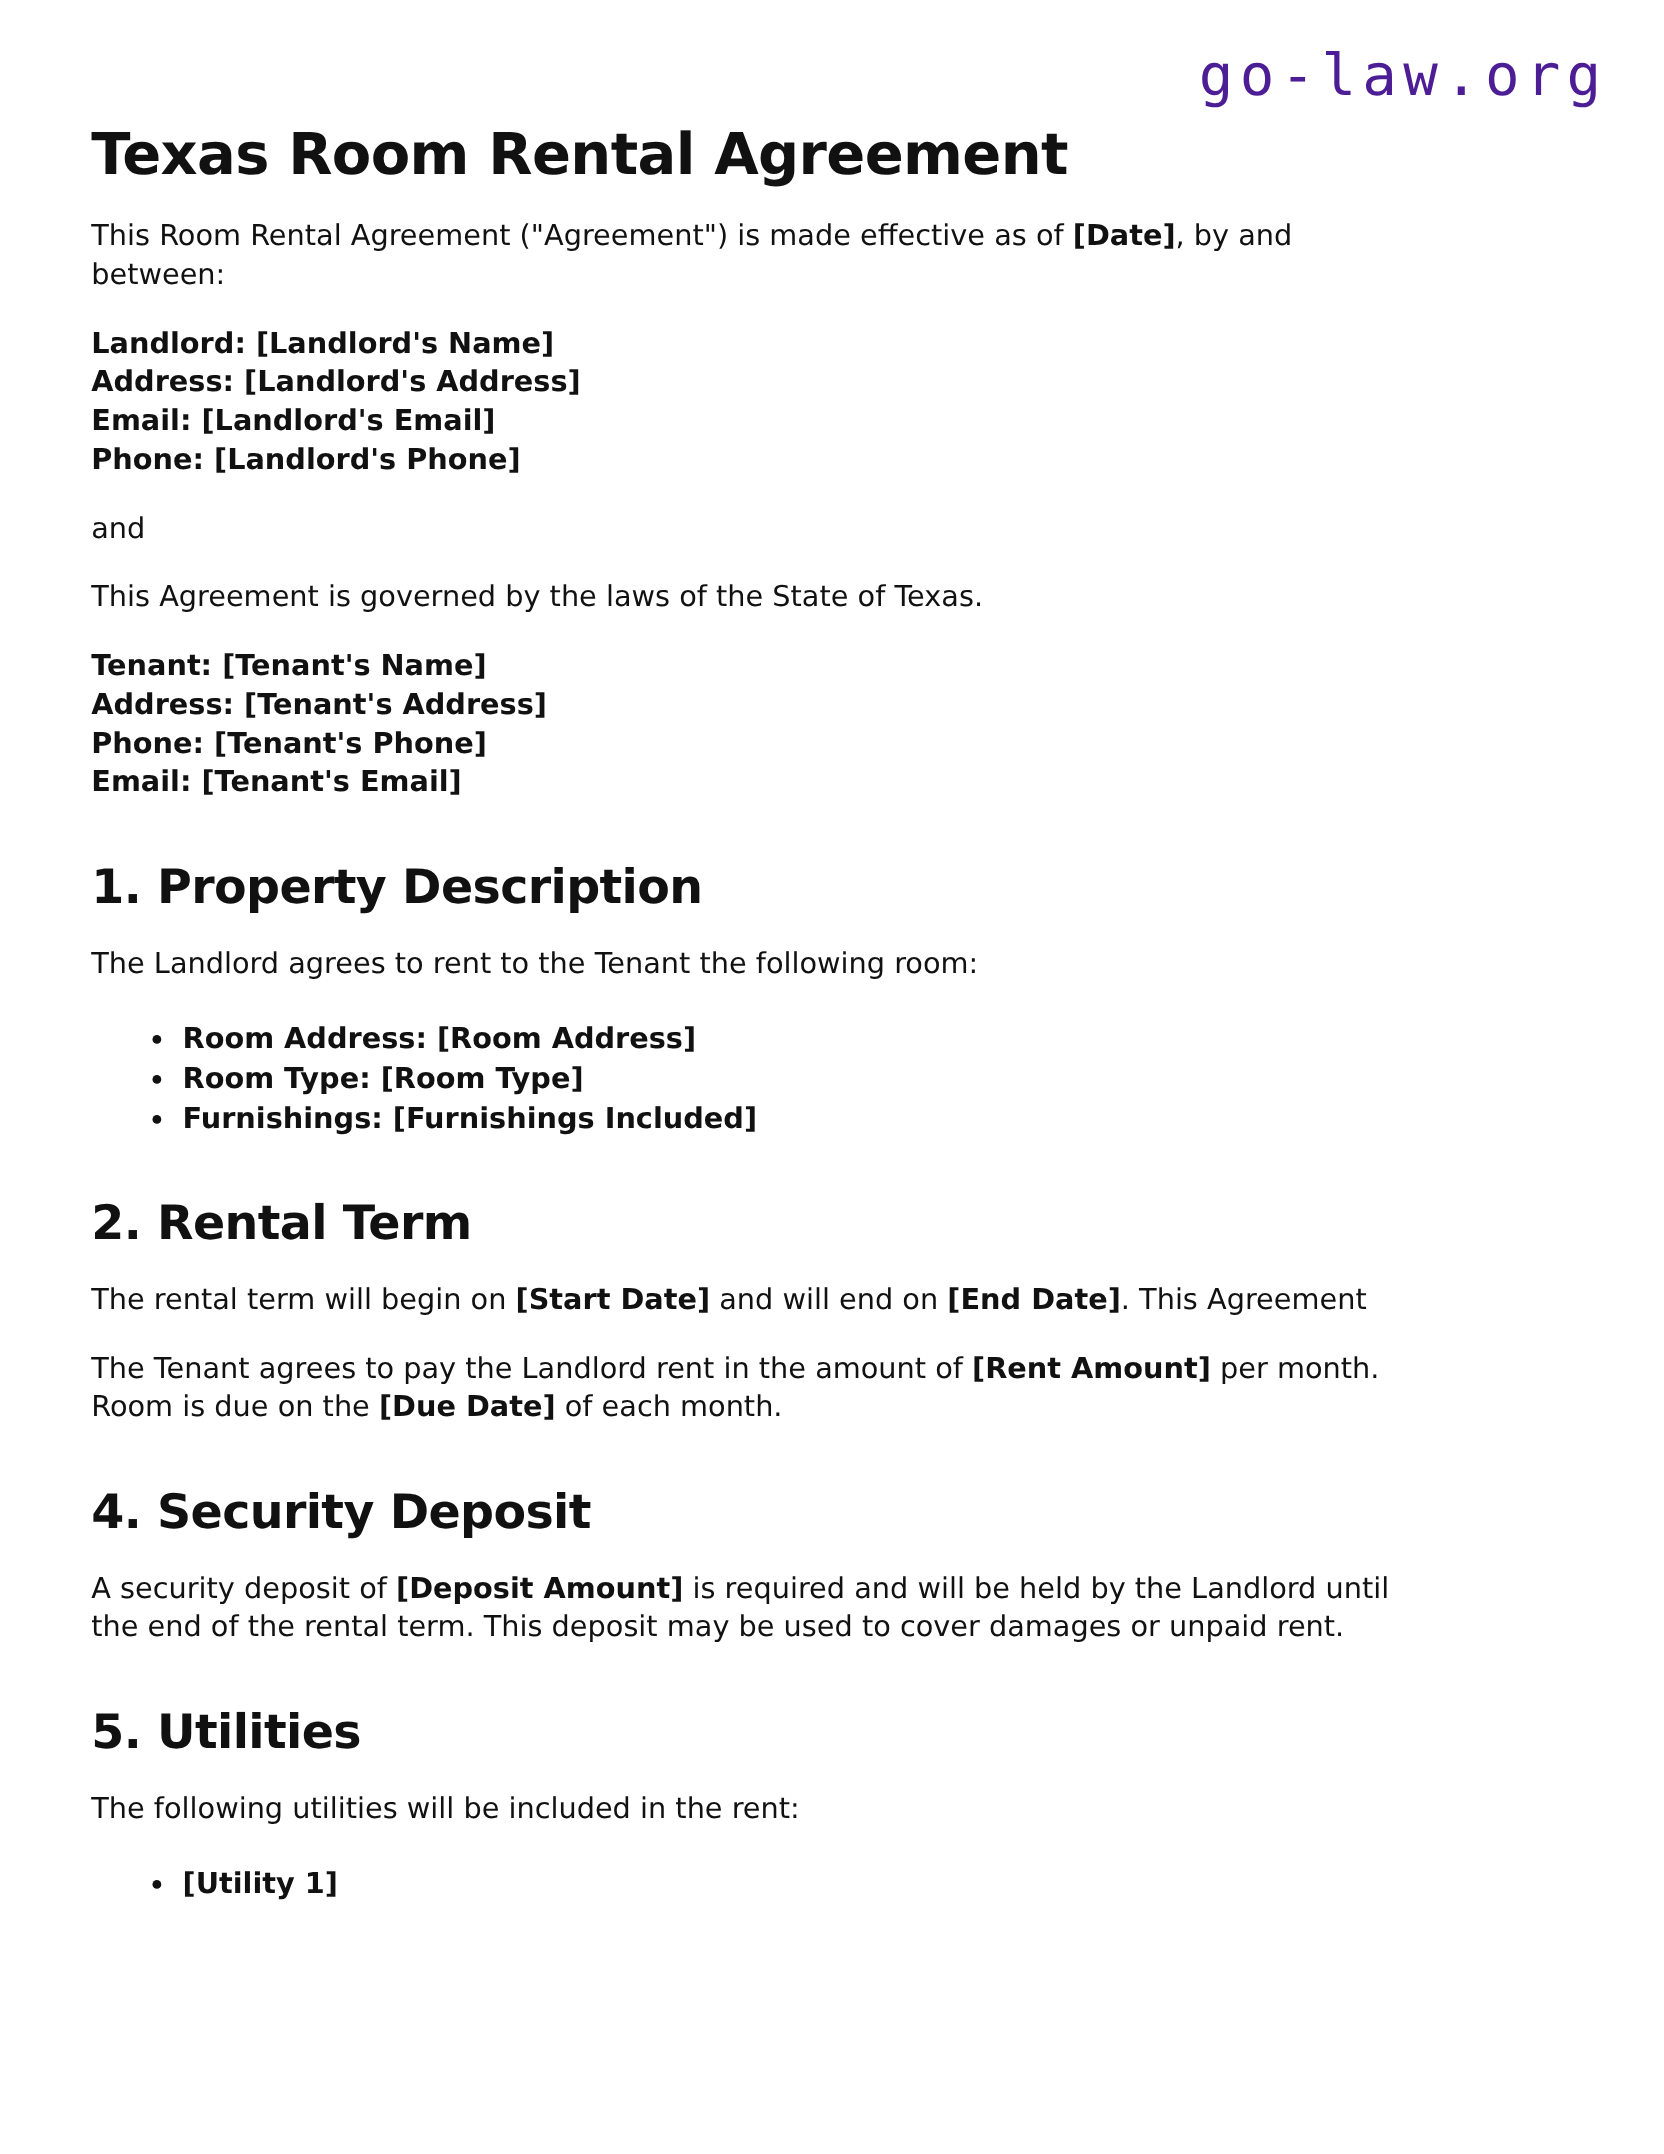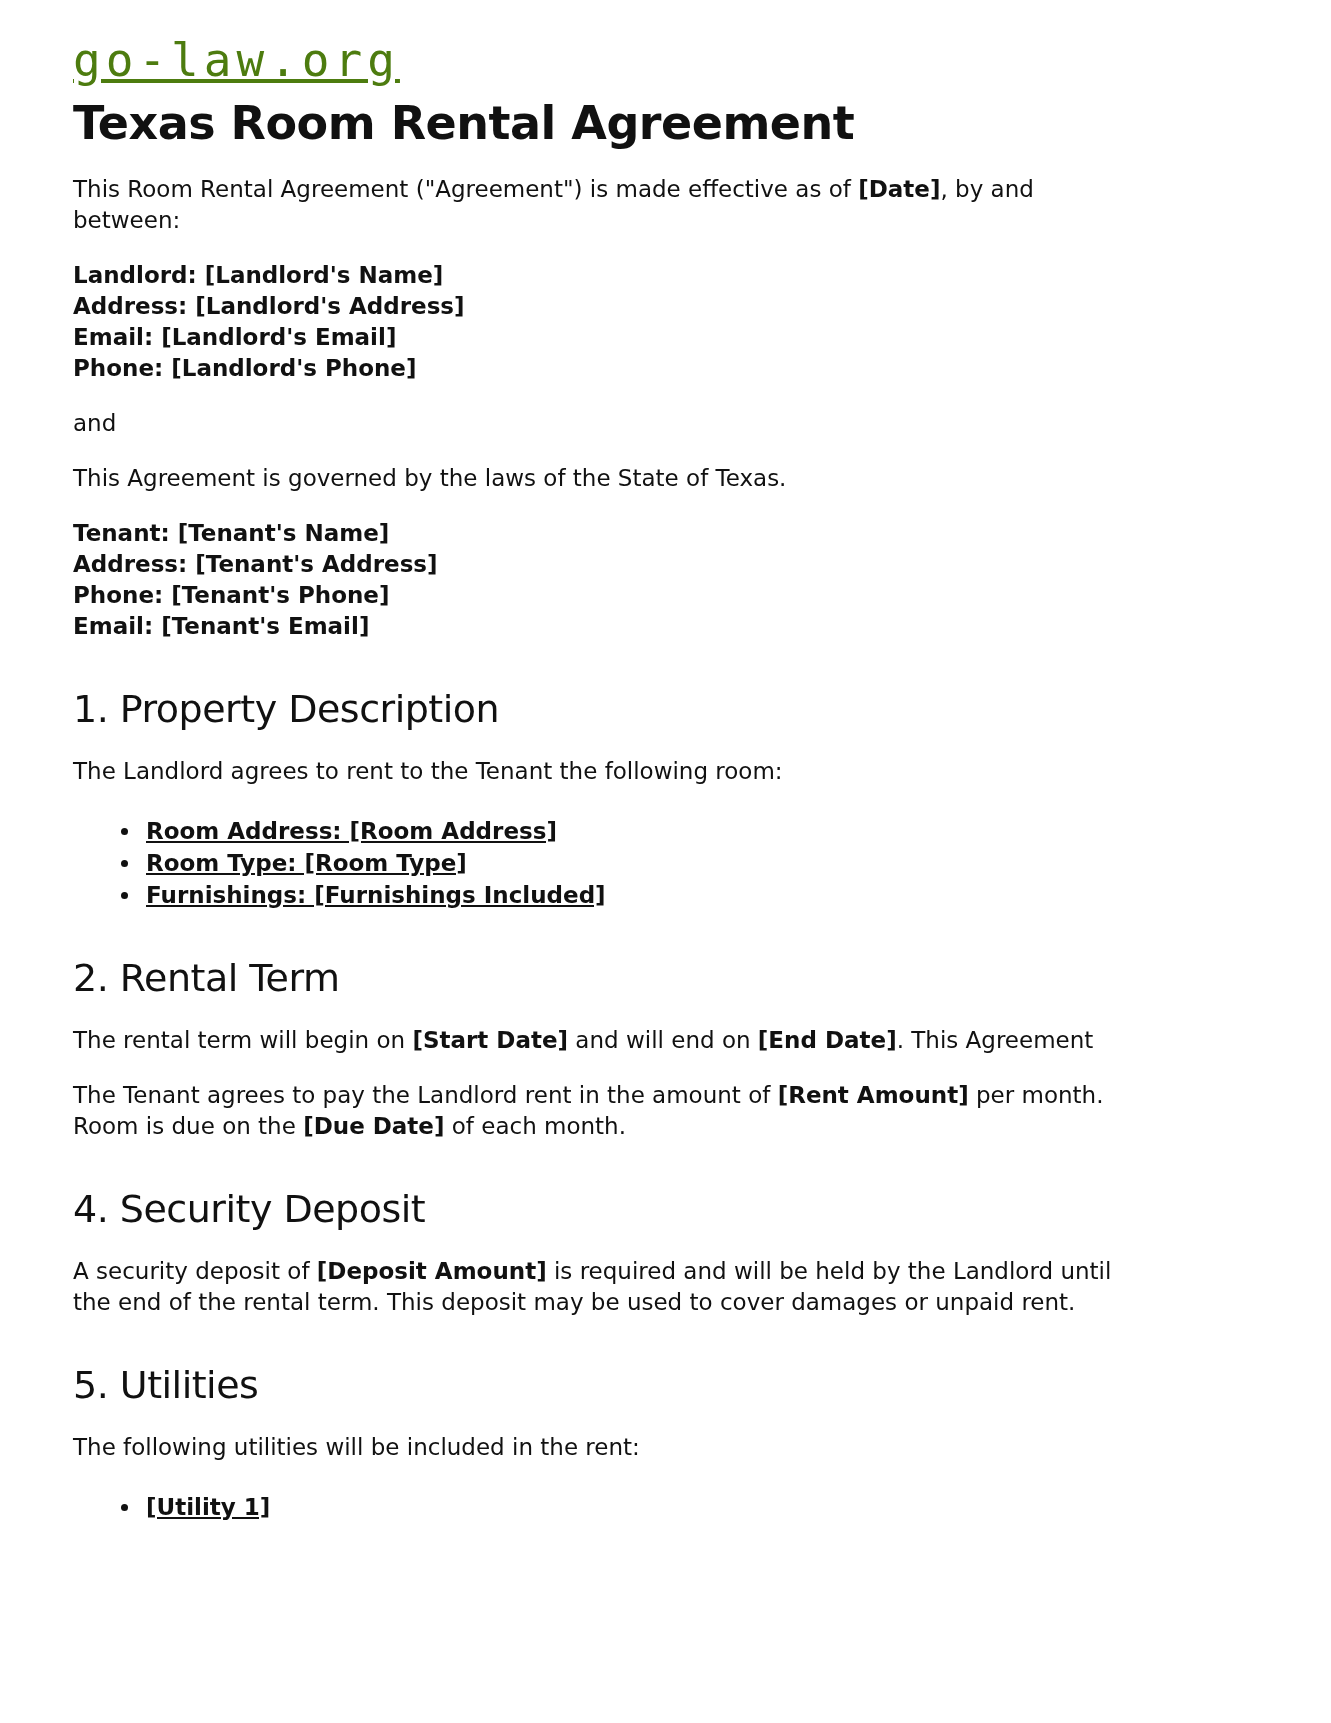--- a/index.html
+++ b/index.html
@@ -18,52 +18,51 @@
     font-size: 23px;
     line-height: 31px;
     padding: 30px 45px 60px 73px;
     overflow: hidden;
   }
   .brand {
     font-family: "DejaVu Sans Mono", monospace;
     font-size: 46px;
     line-height: 60px;
     letter-spacing: 5px;
-    color: #4d7c0f;
+    text-align: right;
+    color: #4c1d95;
     white-space: nowrap;
-    text-decoration: underline;
   }
   h1.title {
     font-size: 46px;
     line-height: 54px;
     font-weight: 700;
     margin: 6px 0 22px 0;
     letter-spacing: -0.5px;
   }
   h2.section-heading {
     font-size: 38px;
     line-height: 46px;
-    font-weight: 400;
+    font-weight: 700;
     margin: 44px 0 24px 0;
     letter-spacing: -0.5px;
   }
   p.para {
     margin: 24px 0;
   }
   p.para strong, .bold-lines, li.b {
     font-weight: 700;
   }
   .bold-lines .line {
     display: block;
   }
   ul.doc-list {
     margin: 28px 0;
     padding-left: 69px;
     list-style: disc;
-    text-decoration: underline;
   }
   ul.doc-list li {
     line-height: 32px;
     padding-left: 4px;
   }
 </style>
 </head>
 <body>
 
 <div class="page">

